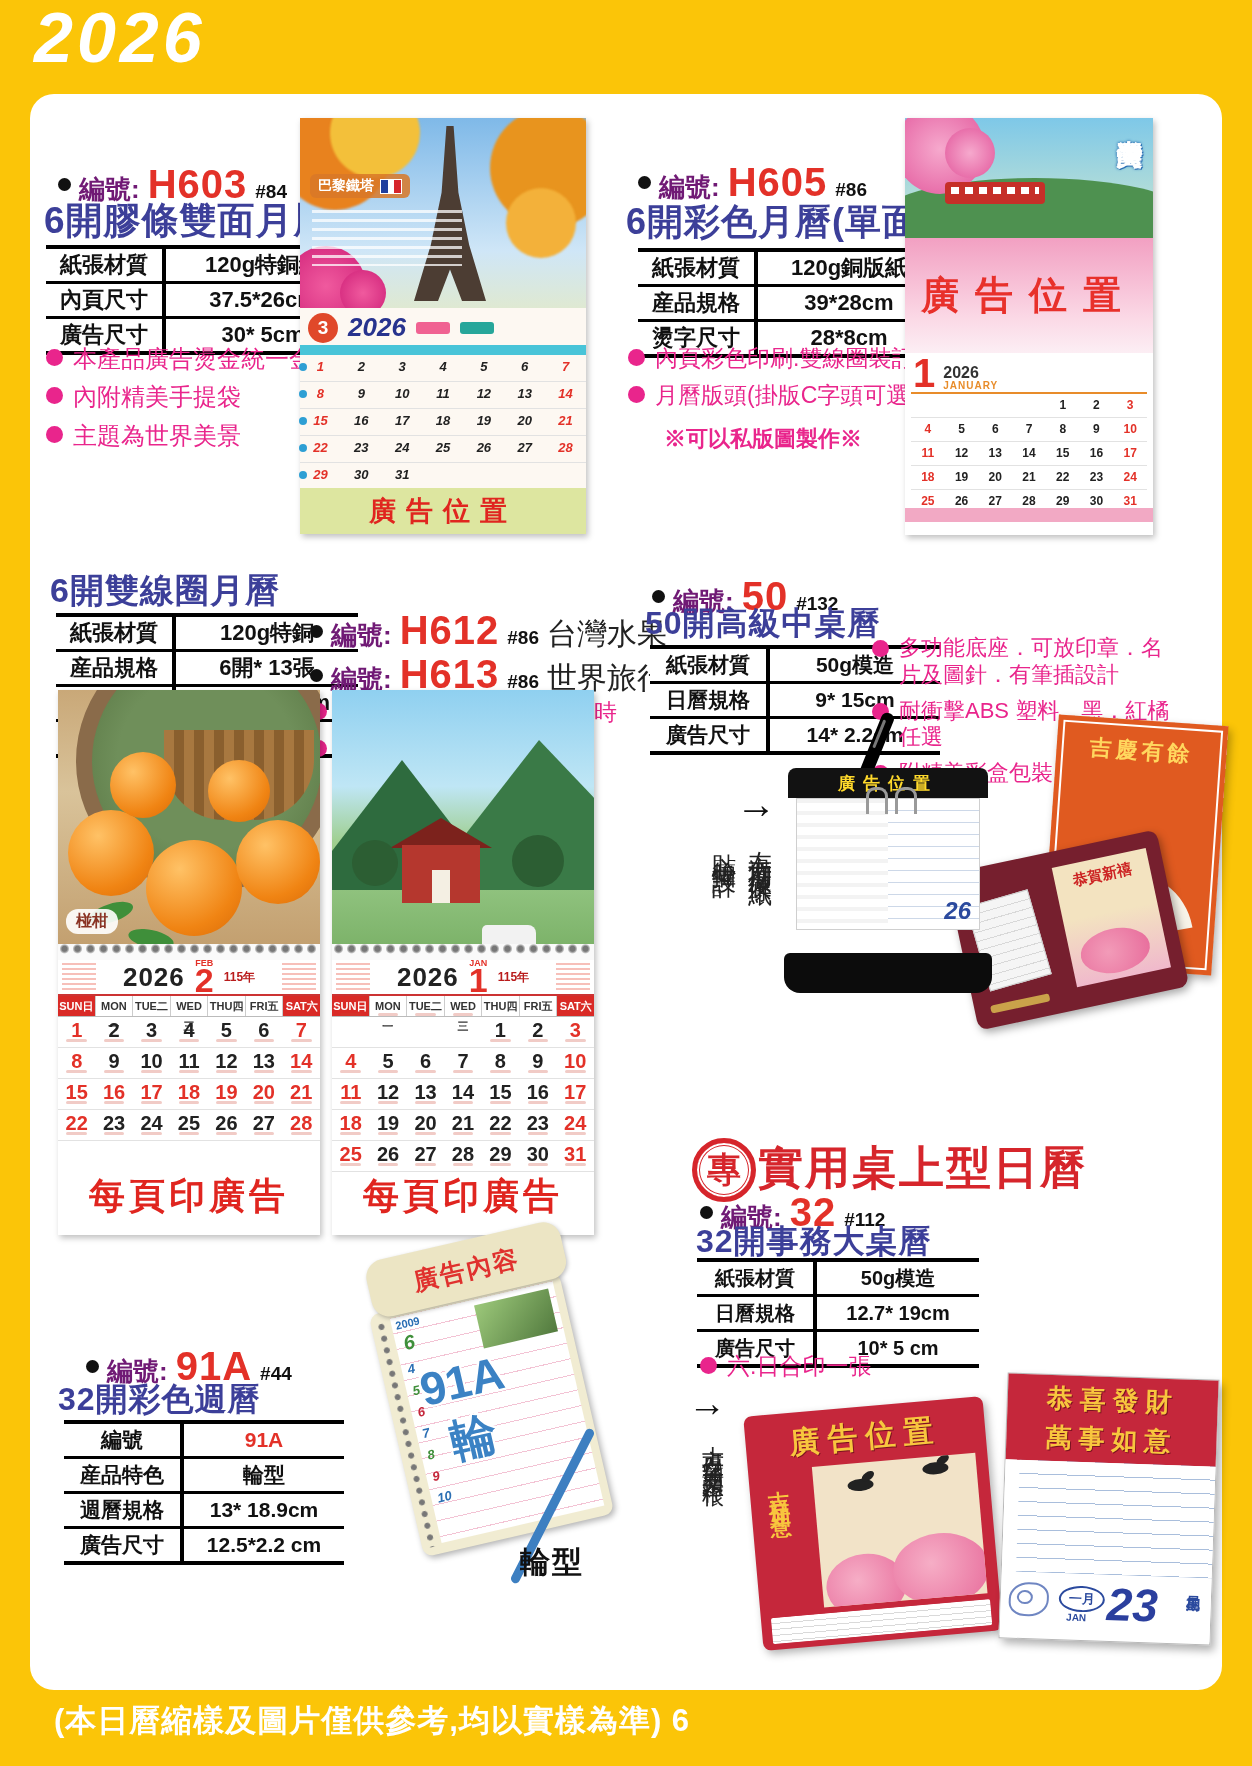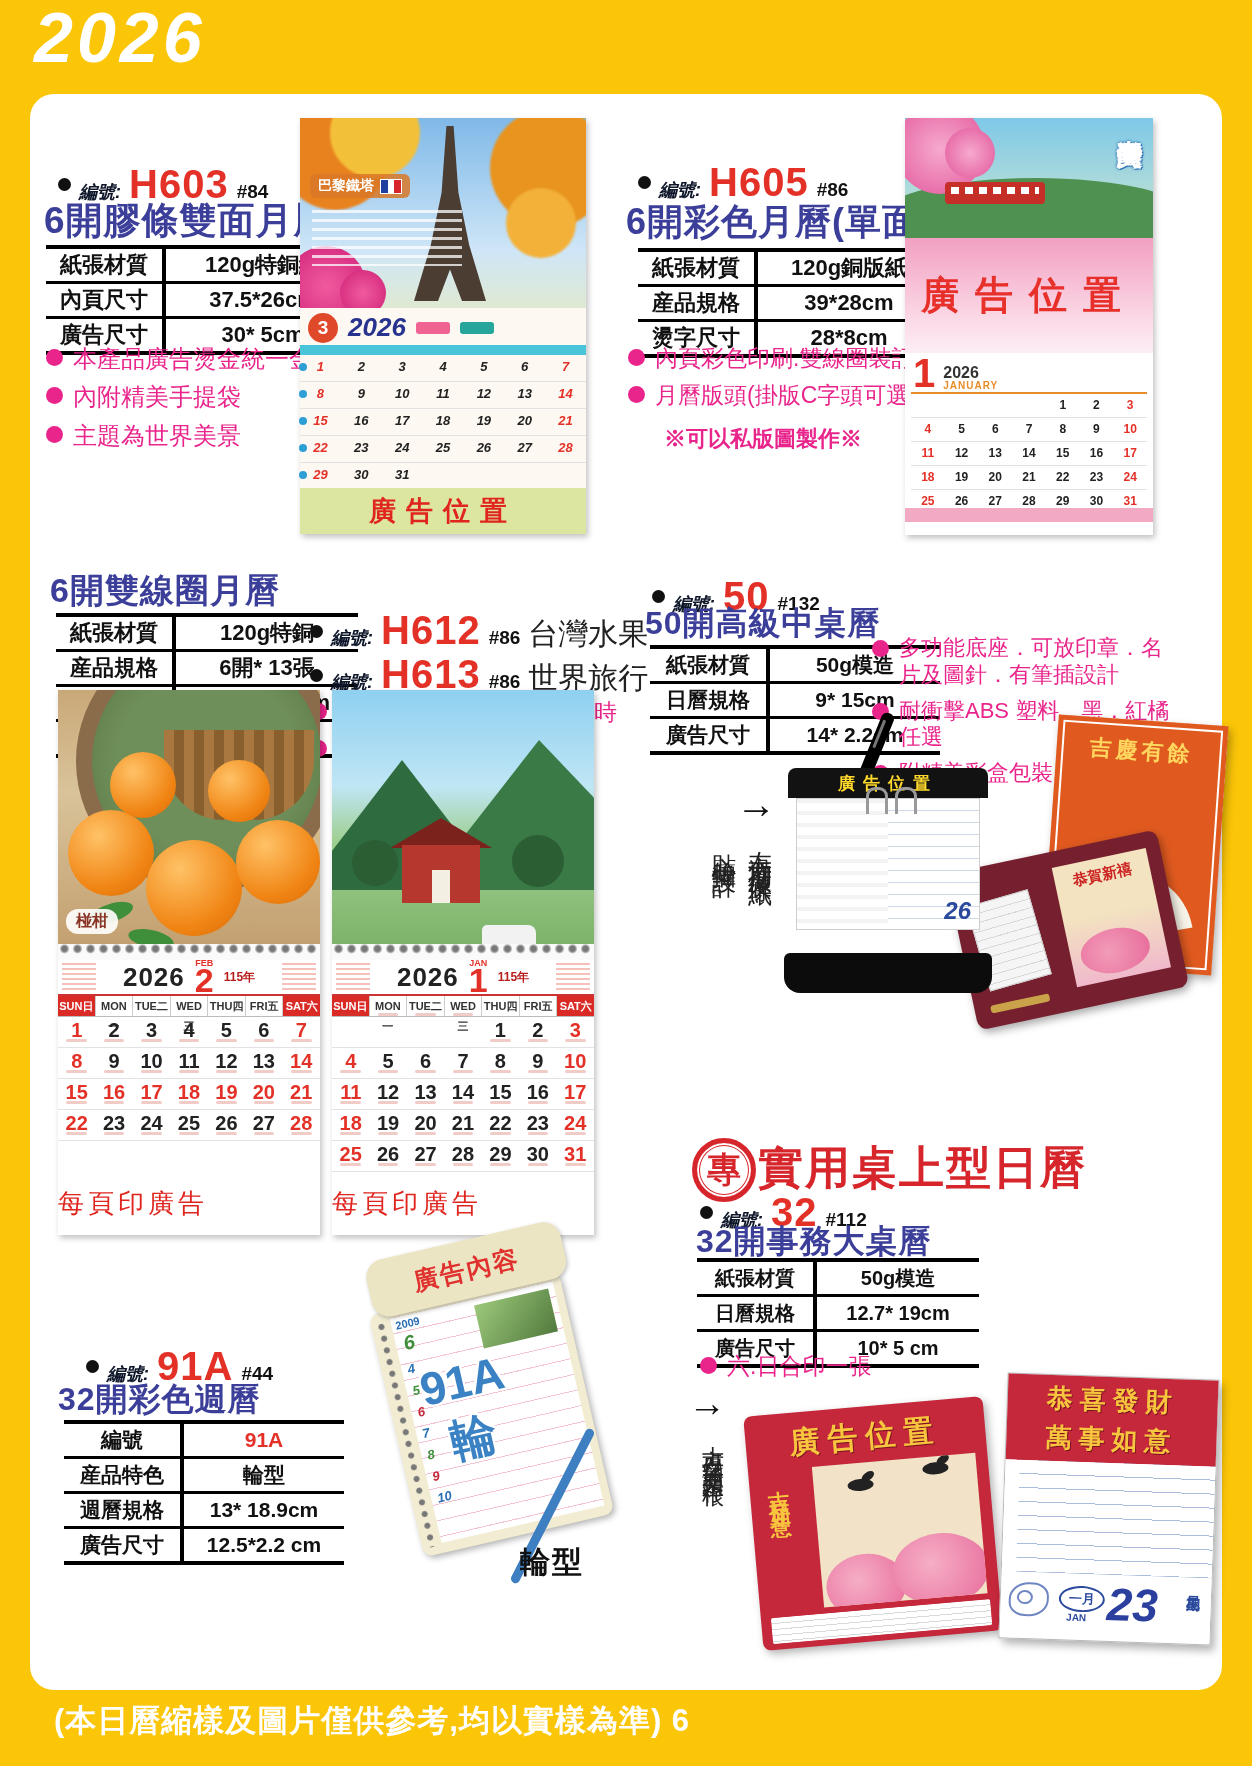--- a/index.html
+++ b/index.html
@@ -5,21 +5,21 @@
   html,body{margin:0;padding:0;background:#888;font-family:"Liberation Sans",sans-serif;}
   #page{position:relative;width:1252px;height:1766px;background:#FBC508;overflow:hidden;margin:0 auto;}
   .panel{position:absolute;left:30px;top:94px;width:1192px;height:1596px;background:#fff;border-radius:24px;}
   
   .banner-year{position:absolute;left:34px;top:-2px;font-size:70px;font-weight:900;font-style:italic;
     color:#fff;letter-spacing:4px;}
   .footer{position:absolute;left:54px;top:1700px;font-size:31px;font-weight:bold;color:#fff;letter-spacing:1px;}
   
   .code-line{position:absolute;display:flex;align-items:baseline;gap:8px;white-space:nowrap;}
   .bdot{width:13px;height:13px;border-radius:50%;background:#111;align-self:center;flex:none;}
-  .clabel{font-size:18px;font-weight:bold;color:#0f172a;font-style:italic;}
+  .clabel{font-size:26px;font-weight:bold;color:#701a75;}
   .cred{font-size:40px;font-weight:bold;color:#E33128;letter-spacing:1px;}
   .cnum{font-size:19px;font-weight:bold;color:#111;}
   .sec-title{position:absolute;font-weight:bold;color:#3C3F99;letter-spacing:1px;white-space:nowrap;}
   
   .spec-table{position:absolute;border-top:4px solid #000;border-bottom:4px solid #000;background:#fff;}
   .spec-row{display:flex;border-bottom:3px solid #000;align-items:stretch;}
   .spec-row:last-child{border-bottom:none;}
   .spec-label{width:116px;flex:none;border-right:4px solid #000;display:flex;align-items:center;
     justify-content:center;font-weight:bold;color:#111;}
   .spec-value{flex:1;display:flex;align-items:center;justify-content:center;font-weight:bold;color:#111;}
@@ -49,21 +49,21 @@
   .wc-mini.left{left:4px;} .wc-mini.right{right:4px;}
   .wc-year{font-size:26px;font-weight:bold;color:#222;letter-spacing:1px;}
   .wc-month-wrap{display:flex;flex-direction:column;align-items:center;line-height:.8;}
   .wc-men{font-size:9px;font-weight:bold;color:#E33128;}
   .wc-month{font-size:34px;font-weight:bold;color:#E33128;}
   .wc-era{font-size:12px;font-weight:bold;color:#b91c1c;}
   .wc-dayband{display:flex;height:20px;line-height:20px;font-size:11px;border-top:2px solid #c33;border-bottom:1px solid #bbb;}
   .wc-grid .cal-cell{height:30px;font-size:20px;font-weight:bold;line-height:26px;}
   .wc-grid .cal-cell::after{content:"";display:block;width:55%;height:3px;margin:-4px auto 0;
     background:rgba(205,70,50,.28);border-radius:2px;}
-  .wc-ad{position:absolute;left:0;right:0;bottom:14px;font-size:26px;font-weight:normal;
+  .wc-ad{position:absolute;left:0;right:0;bottom:14px;text-align:center;font-size:36px;font-weight:bold;
     color:#E0251F;letter-spacing:4px;}
   .photo-label{position:absolute;left:8px;bottom:10px;background:rgba(255,255,255,.9);border-radius:12px;
     padding:2px 10px;font-family:"Liberation Serif",serif;font-size:16px;font-weight:bold;color:#8a3324;}
   
   .oranges{background:linear-gradient(180deg,#c9a878 0%,#d9c39a 40%,#c3a070 100%);}
   .wood-win{position:absolute;left:18px;top:-60px;width:230px;height:230px;border-radius:50%;
     border:16px solid #8a6b4a;background:radial-gradient(circle,#6f8f5a 0 55%,#55713f 100%);}
   .basket{position:absolute;right:6px;top:40px;width:150px;height:90px;border-radius:0 0 60px 60px;
     background:repeating-linear-gradient(90deg,#a87840 0 10px,#8a5f2e 10px 20px);}
   .orange{position:absolute;border-radius:50%;background:radial-gradient(circle at 35% 30%,#ffc266,#f08413 65%,#d96a07);}

